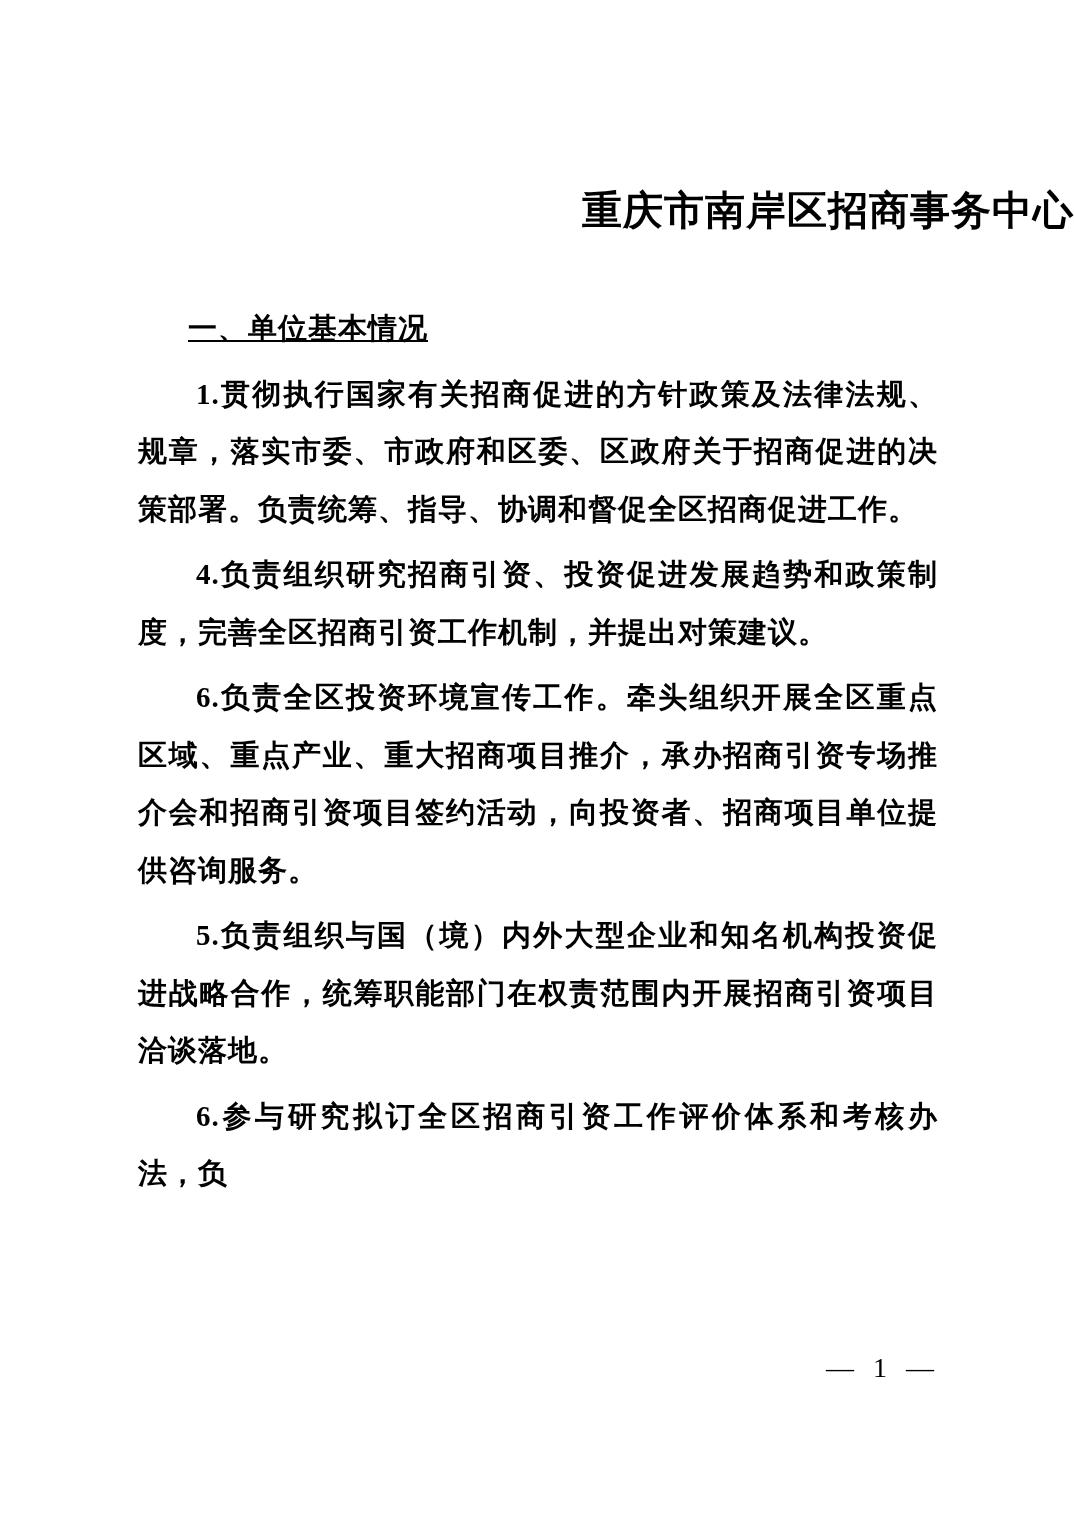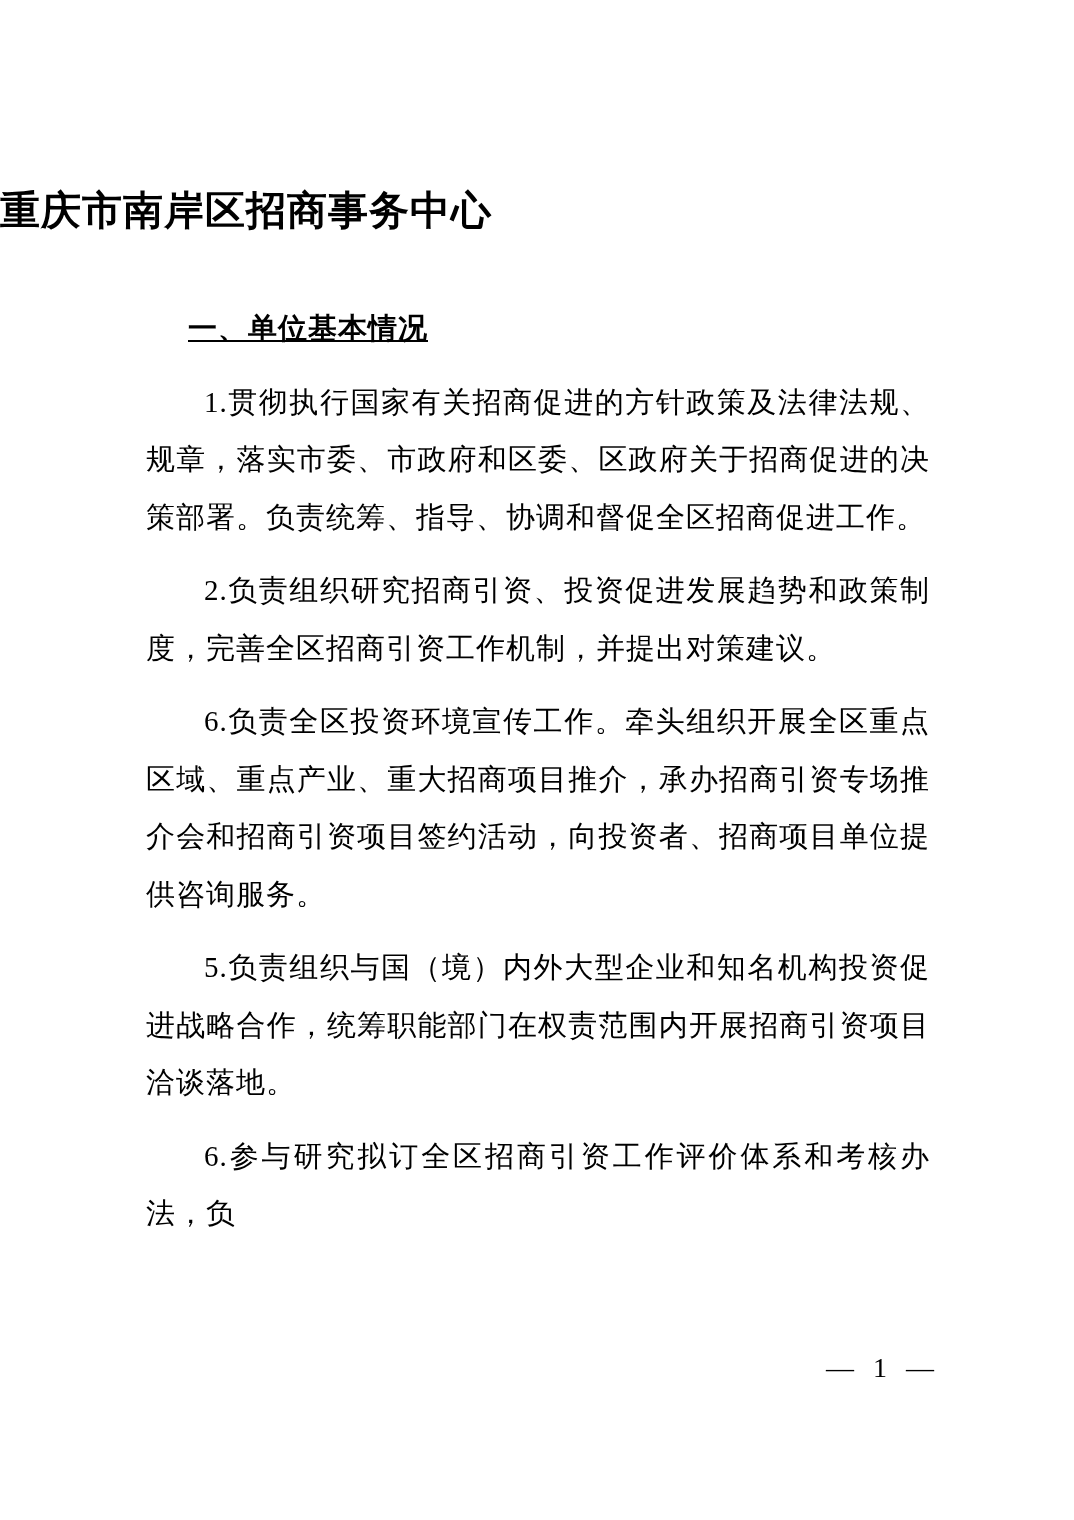--- a/index.html
+++ b/index.html
@@ -12,21 +12,21 @@
     width: 1074px;
     height: 1520px;
     background: #ffffff;
     color: #000000;
     overflow: hidden;
     box-sizing: border-box;
     font-family: "Liberation Serif", serif;
   }
   .title-block {
     padding-top: 180px;
-    text-align: left;
+    text-align: right;
     font-family: "Liberation Serif", serif;
     font-weight: 700;
     font-size: 40px;
     line-height: 62px;
     letter-spacing: 1px;
   }
   .content {
     margin: 58px 128px 0 130px;
     font-size: 29px;
     line-height: 57.5px;
@@ -38,26 +38,26 @@
     letter-spacing: 1px;
     text-decoration: underline;
   }
   .sub-heading {
     text-indent: 2em;
     font-family: "Liberation Serif", serif;
     font-weight: 400;
     letter-spacing: 2px;
   }
   .para {
-    margin: 16px;
+    margin: 8px;
     text-indent: 2em;
     text-align: justify;
     text-justify: inter-ideograph;
     font-family: "Liberation Serif", serif;
-    font-weight: 400;
+    font-weight: 700;
     letter-spacing: 1px;
   }
   .page-number {
     position: absolute;
     top: 1352px;
     right: 134px;
     font-size: 28px;
     font-family: "Liberation Serif", serif;
     letter-spacing: 6px;
   }
@@ -67,21 +67,21 @@
 
 <div class="page">
 
   <div class="title-block">
     <div class="title-line">重庆市南岸区招商事务中心</div>
   </div>
 
   <div class="content">
     <div class="section-heading">一、单位基本情况</div>
     <p class="para">1.贯彻执行国家有关招商促进的方针政策及法律法规、规章，落实市委、市政府和区委、区政府关于招商促进的决策部署。负责统筹、指导、协调和督促全区招商促进工作。</p>
-    <p class="para">2.负责组织研究招商引资、投资促进发展趋势和政策制度，完善全区招商引资工作机制，并提出对策建议。</p>
+    <p class="para">4.负责组织研究招商引资、投资促进发展趋势和政策制度，完善全区招商引资工作机制，并提出对策建议。</p>
     <p class="para">6.负责全区投资环境宣传工作。牵头组织开展全区重点区域、重点产业、重大招商项目推介，承办招商引资专场推介会和招商引资项目签约活动，向投资者、招商项目单位提供咨询服务。</p>
     <p class="para">5.负责组织与国（境）内外大型企业和知名机构投资促进战略合作，统筹职能部门在权责范围内开展招商引资项目洽谈落地。</p>
     <p class="para">6.参与研究拟订全区招商引资工作评价体系和考核办法，负</p>
   </div>
 
   <div class="page-number">— 1 —</div>
 
 </div>
 
 </body></html>

